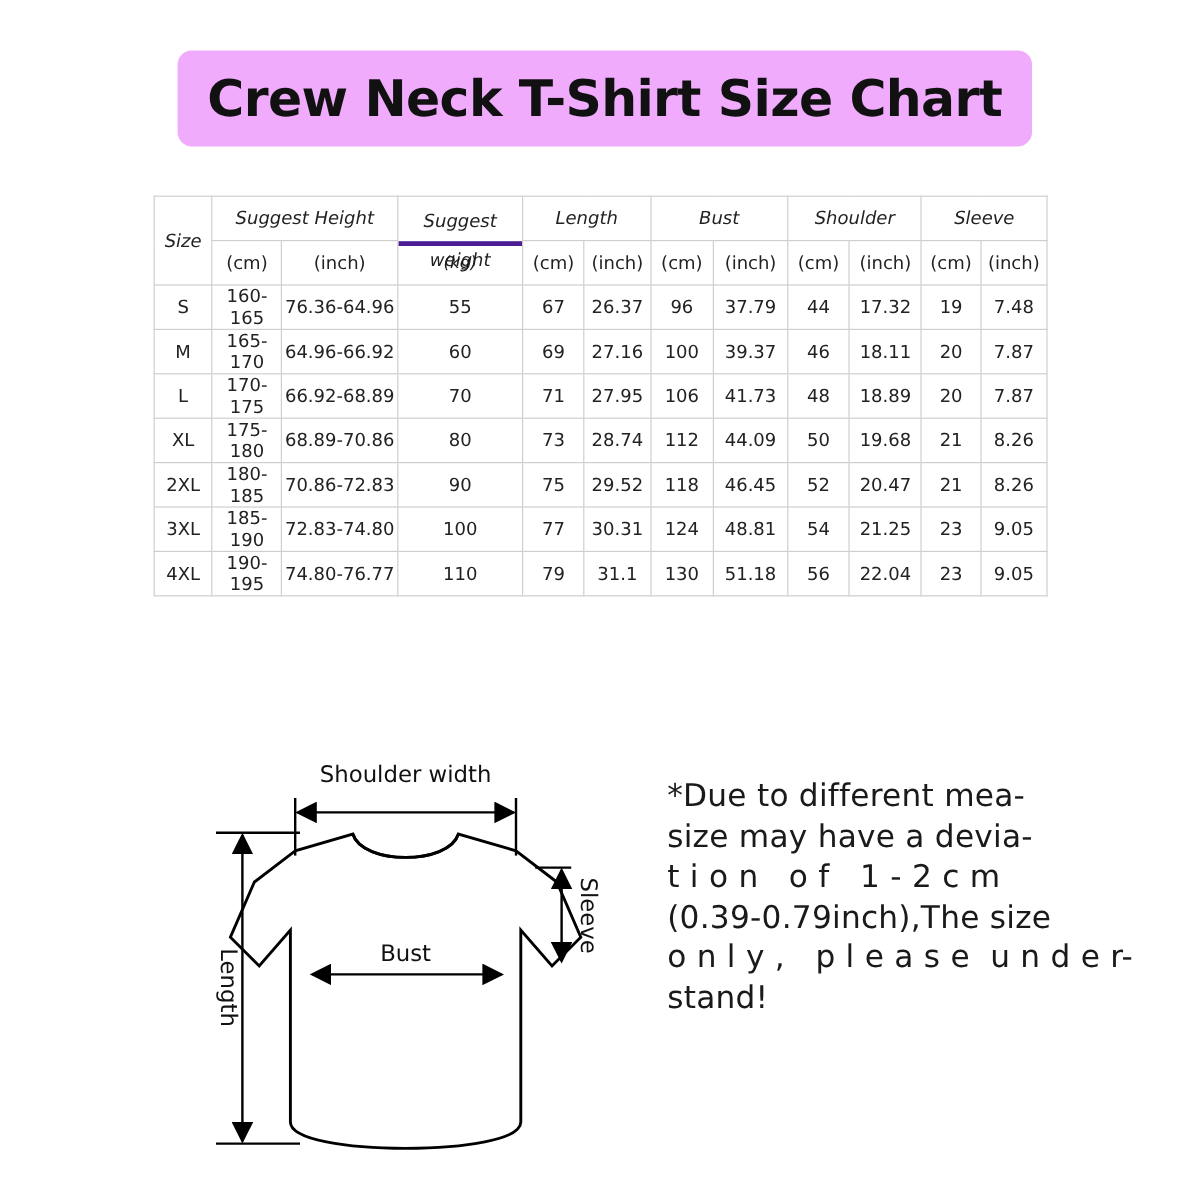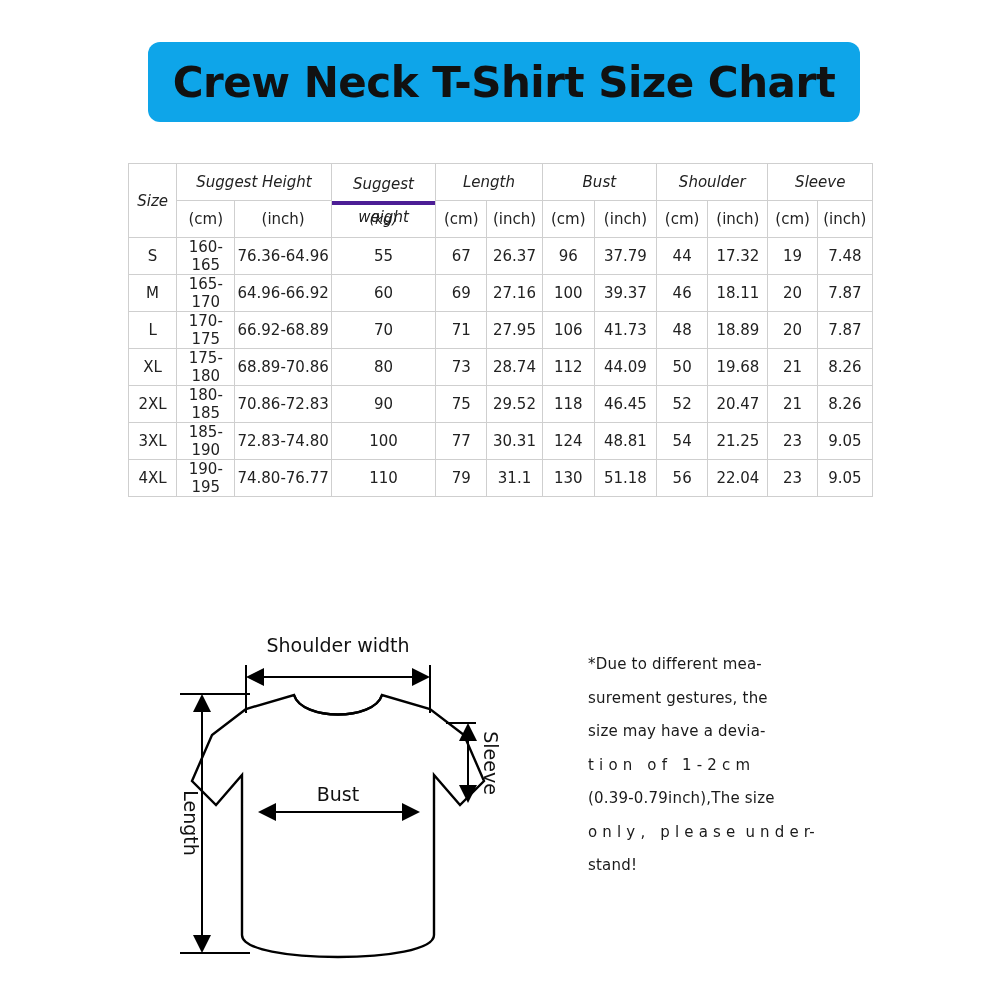--- a/index.html
+++ b/index.html
@@ -16,21 +16,21 @@
     overflow: hidden;
   }
 
   
   #title-banner {
     position: absolute;
     left: 148px;
     top: 42px;
     width: 712px;
     height: 80px;
-    background: #0ea5e9;
+    background: #f0abfc;
     border-radius: 12px;
     display: flex;
     align-items: center;
     justify-content: center;
   }
   #title-text {
     font-size: 42px;
     font-weight: bold;
     letter-spacing: -0.5px;
     color: #111;
@@ -107,24 +107,24 @@
   
   #diagram {
     position: absolute;
     left: 150px;
     top: 605px;
     width: 380px;
     height: 370px;
   }
   #note-block {
     position: absolute;
-    left: 588px;
+    left: 556px;
     top: 648px;
     width: 300px;
-    font-size: 15px;
+    font-size: 26px;
     line-height: 33.5px;
     color: #1a1a1a;
     letter-spacing: 0.2px;
   }
   #note-block .nl {
     display: block;
     white-space: pre;
   }
 
   .diag-label {
@@ -338,19 +338,18 @@
       <line x1="30" y1="89" x2="100" y2="89"></line>
       <line x1="30" y1="348" x2="100" y2="348"></line>
       <line x1="52" y1="91" x2="52" y2="346" marker-start="url(#arrHs)" marker-end="url(#arrH)"></line>
     </g>
     <text class="diag-label" x="34" y="218" text-anchor="middle" transform="rotate(90,34,218)">Length</text>
   </svg>
 </div>
 
 <div id="note-block">
   <span class="nl">*Due to different mea-</span>
-  <span class="nl">surement gestures, the</span>
   <span class="nl">size may have a devia-</span>
   <span class="nl">t i o n   o f   1 - 2 c m</span>
   <span class="nl">(0.39-0.79inch),The size</span>
   <span class="nl">o n l y ,   p l e a s e  u n d e r-</span>
   <span class="nl">stand!</span>
 </div>
 
 </body></html>

